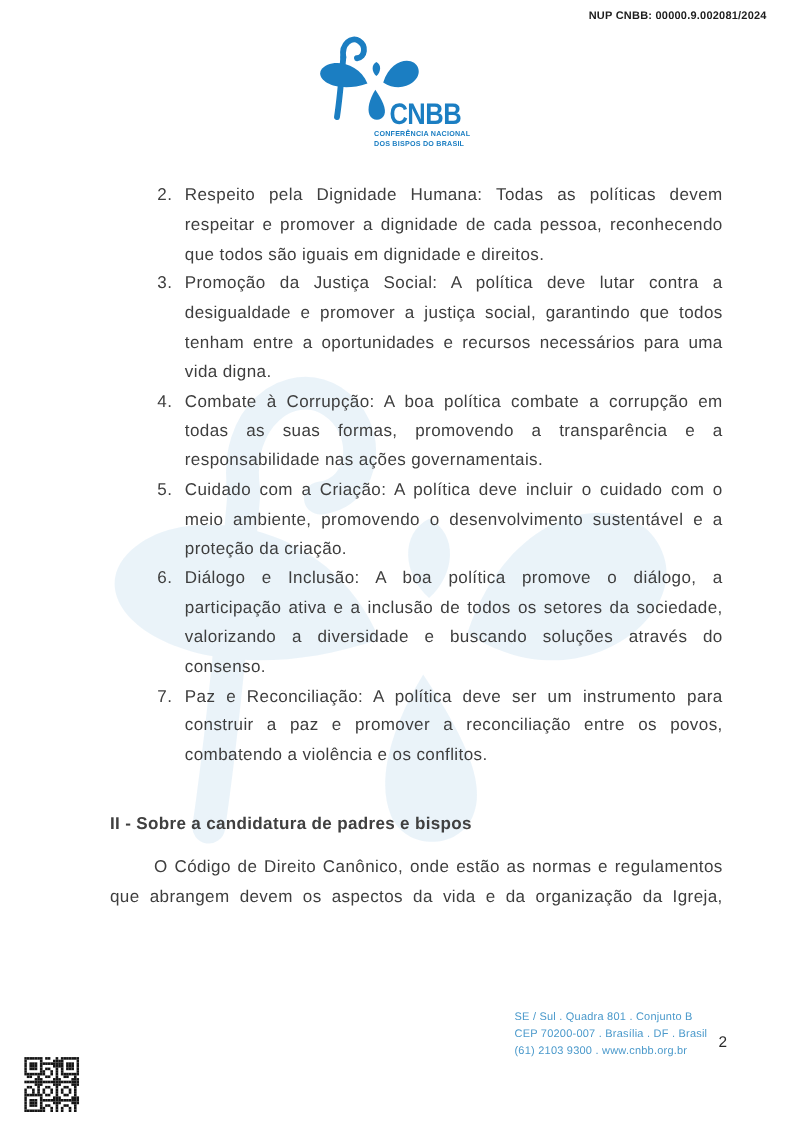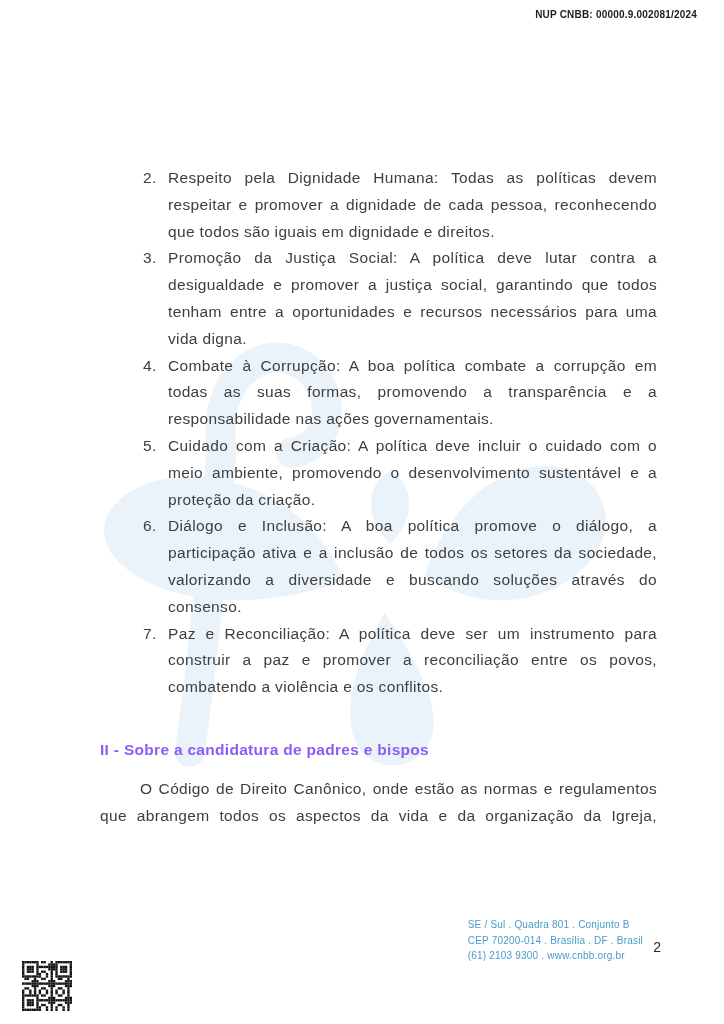--- a/index.html
+++ b/index.html
@@ -36,21 +36,21 @@
   
   .body-text {
     position:absolute; left:100px; top:165px; width:557px;
     font-size:15.5px; line-height:26.8px; letter-spacing:0.35px;
     color:#3e3e3e; text-align:justify;
   }
   .list-item { position:relative; padding-left:68px; }
   .list-item .num { position:absolute; left:43px; top:0; }
   .para { text-indent:40px; }
   .section-heading {
-    margin-top:36px; font-size:15.5px; font-weight:700; color:#8b5cf6;
+    margin-top:36px; font-size:15.5px; font-weight:700; color:#404040;
     text-align:left; letter-spacing:0.3px;
   }
   .para-last { margin-top:12px; text-align:justify; text-align-last:justify; }
 
   
   .footer-address {
     position:absolute; top:917px; right:81px; text-align:left;
     font-size:10px; line-height:15.5px; color:#4a99cb; letter-spacing:0.2px;
   }
   .page-number {
@@ -78,20 +78,30 @@
       <path d="M55.5 40 C 51 36 50.5 29 55.5 26.5 C 60.5 29 60 36 55.5 40 Z"></path>
       <path d="M54.5 53 C 49 62 46.5 71 49 77 C 51.5 83 60.5 83 63 77 C 65.5 71 60.5 62 54.5 53 Z"></path>
     </g>
   </symbol>
 </svg>
 
 <div class="page">
 
   <div class="nup">NUP CNBB: 00000.9.002081/2024</div>
 
+  <div class="logo">
+    <svg class="logo-icon" viewBox="0 0 96 88">
+        <use href="#dove-mark"></use>
+      </svg>
+    <div class="logo-acronym">CNBB</div>
+    <div class="logo-subtitle">
+      <div>CONFERÊNCIA NACIONAL</div>
+      <div>DOS BISPOS DO BRASIL</div>
+    </div>
+  </div>
 
   <svg class="watermark" viewBox="0 0 96 88">
       <use href="#dove-mark"></use>
     </svg>
 
   <div class="body-text">
     <div class="list">
 
     <div class="list-item">
         <span class="num">2.</span>
@@ -112,26 +122,26 @@
         <div class="list-item">
         <span class="num">6.</span>
         <span class="txt">Diálogo e Inclusão: A boa política promove o diálogo, a participação ativa e a inclusão de todos os setores da sociedade, valorizando a diversidade e buscando soluções através do consenso.</span>
       </div>
         <div class="list-item">
         <span class="num">7.</span>
         <span class="txt">Paz e Reconciliação: A política deve ser um instrumento para construir a paz e promover a reconciliação entre os povos, combatendo a violência e os conflitos.</span>
       </div>
       </div>
     <h2 class="section-heading">II - Sobre a candidatura de padres e bispos</h2>
-    <p class="para para-last">O Código de Direito Canônico, onde estão as normas e regulamentos que abrangem todos os aspectos da vida e da organização da Igreja,</p>
+    <p class="para para-last">O Código de Direito Canônico, onde estão as normas e regulamentos que abrangem devem os aspectos da vida e da organização da Igreja,</p>
   </div>
 
   <div class="footer-address">
     <div>SE / Sul . Quadra 801 . Conjunto B</div>
-    <div>CEP 70200-014 . Brasília . DF . Brasil</div>
+    <div>CEP 70200-007 . Brasília . DF . Brasil</div>
     <div>(61) 2103 9300 . www.cnbb.org.br</div>
   </div>
   <div class="page-number">2</div>
 
   <div class="qr"><svg width="50" height="50" viewBox="0 0 50 50" fill="#141414">
         <rect x="0.00" y="0.00" width="2.38" height="2.38"></rect>
         <rect x="2.38" y="0.00" width="2.38" height="2.38"></rect>
         <rect x="4.76" y="0.00" width="2.38" height="2.38"></rect>
         <rect x="7.14" y="0.00" width="2.38" height="2.38"></rect>
         <rect x="9.52" y="0.00" width="2.38" height="2.38"></rect>

